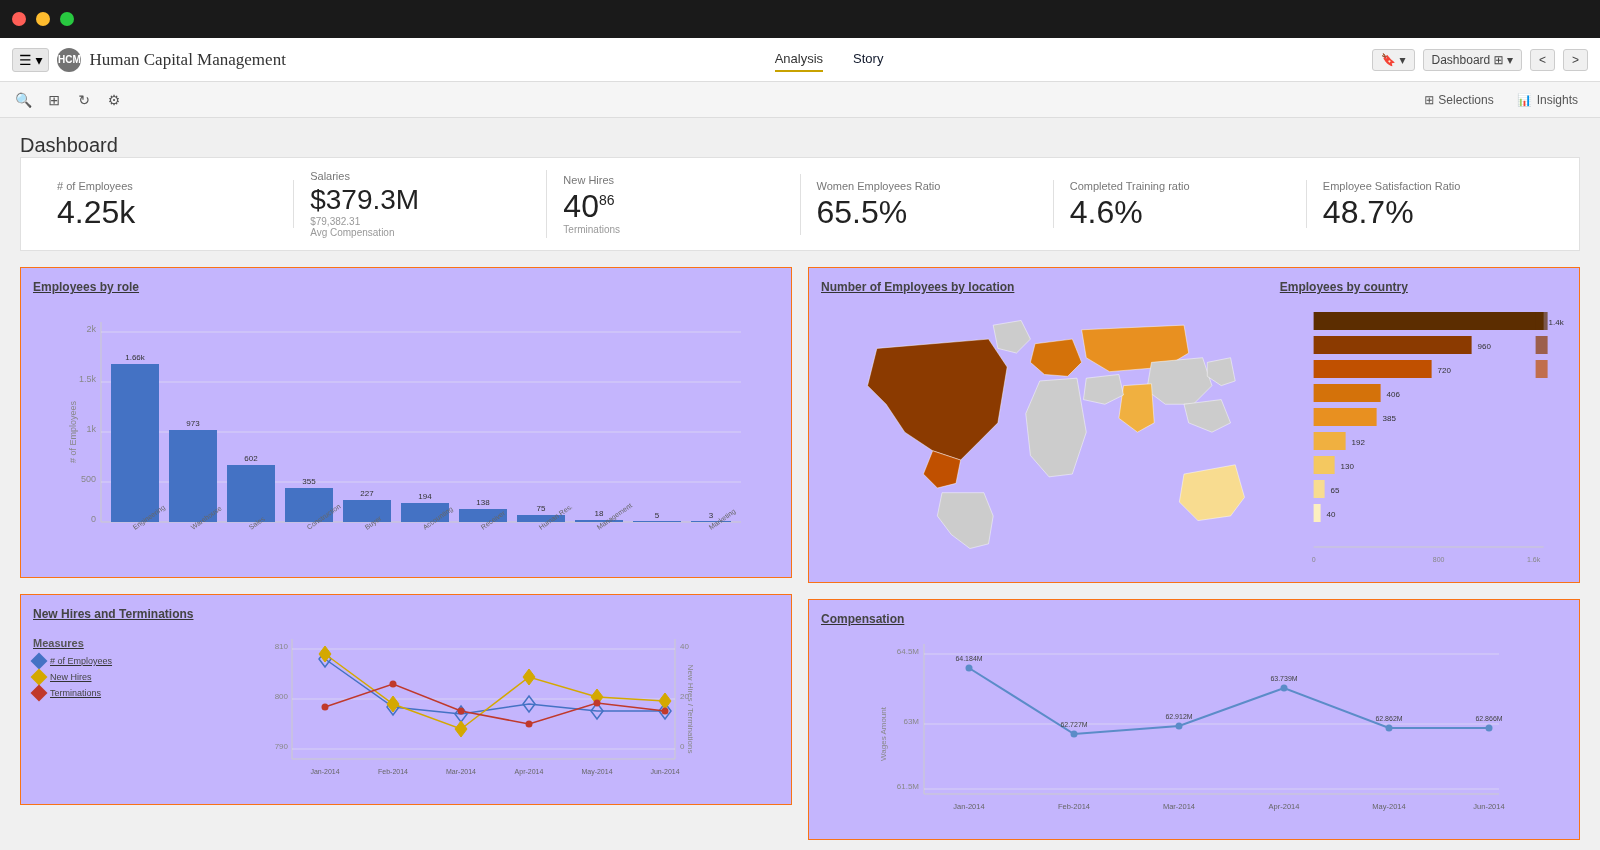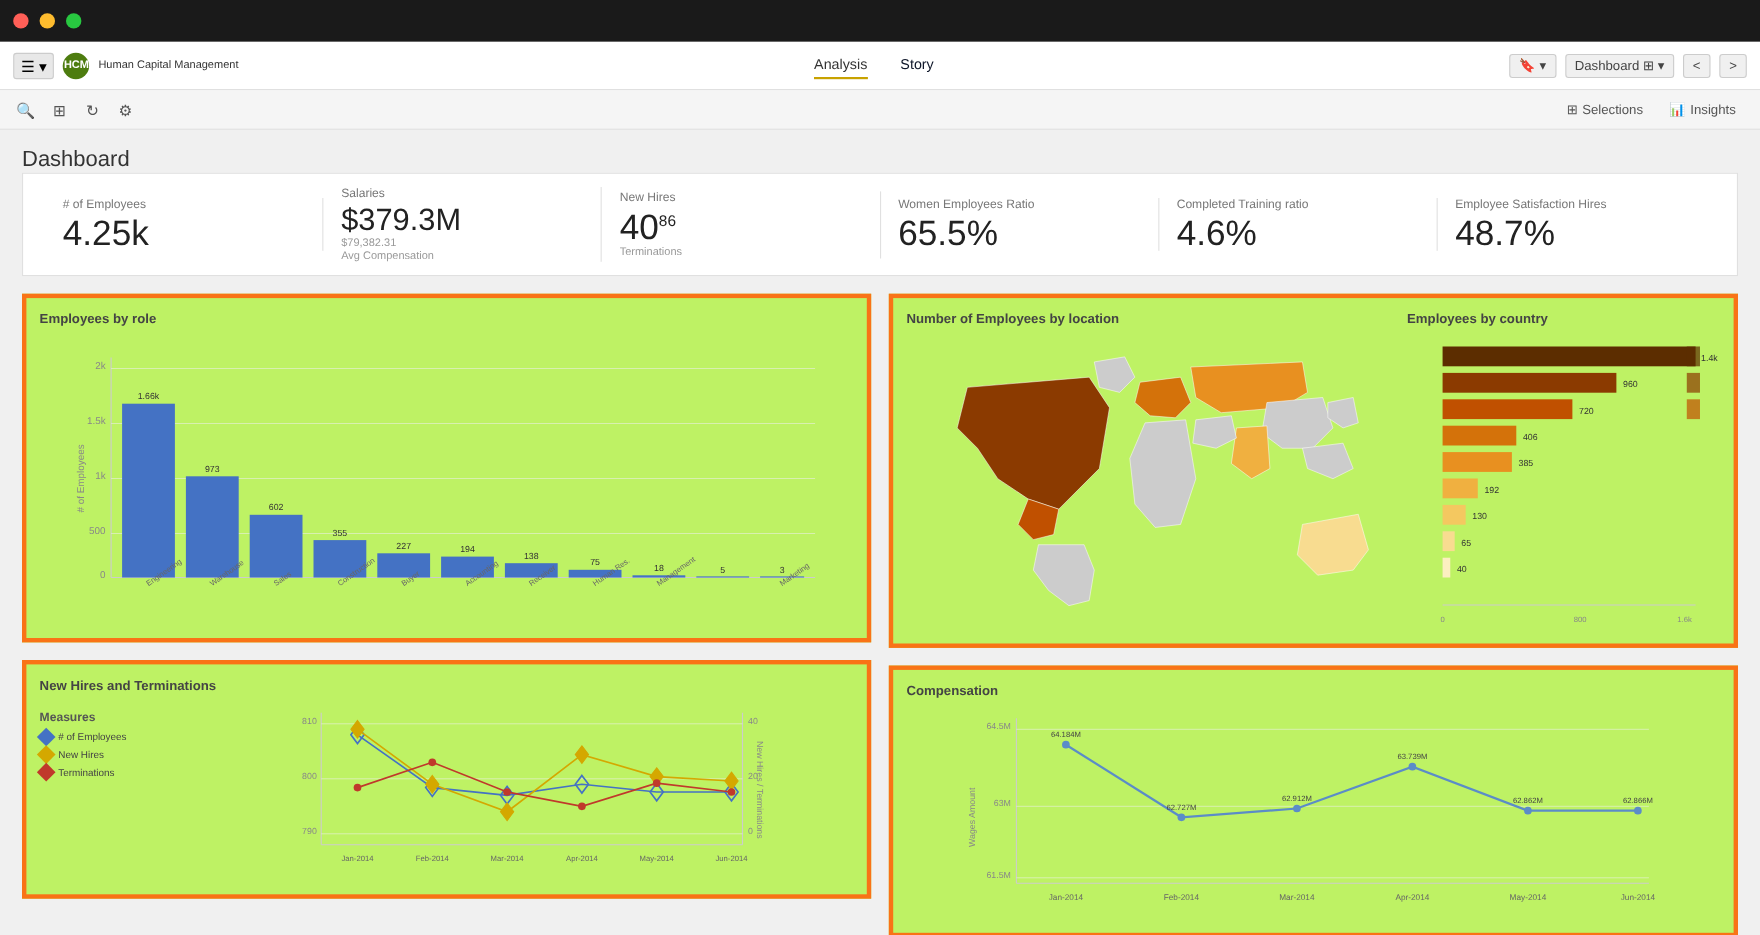--- a/index.html
+++ b/index.html
@@ -34,25 +34,25 @@
     }
     .hamburger-btn {
       background: #e8e8e8;
       border: 1px solid #ccc;
       border-radius: 3px;
       padding: 3px 6px;
       cursor: pointer;
       font-size: 14px;
     }
     .app-icon {
-      width: 24px; height: 24px; background: #4d7c0f; border-radius: 50%;
+      width: 24px; height: 24px; background: #737373; border-radius: 50%;
       display: flex; align-items: center; justify-content: center;
       color: white; font-size: 10px; font-weight: bold;
     }
-    .app-title { font-size: 10px; color: #333; }
+    .app-title { font-size: 17px; color: #333; font-family: Liberation Serif, serif; }
     .nav-tabs {
       flex: 1;
       display: flex;
       justify-content: center;
       gap: 30px;
       text-align: center;
     }
     .nav-tab {
       font-size: 13px;
       color: #0f172a;
@@ -168,23 +168,24 @@
     
     .main-grid {
       display: grid;
       grid-template-columns: 1fr 1fr;
       gap: 16px;
     }
     .left-col { display: flex; flex-direction: column; gap: 16px; }
     .right-col { display: flex; flex-direction: column; gap: 16px; }
 
     .chart-card {
-      background: #bef264;
-      border: 4px solid #f97316;
+      background: #c4b5fd;
+      border: 1px solid #f97316;
       padding: 12px;
+      text-decoration: underline;
     }
     .chart-title {
       font-size: 12px;
       font-weight: bold;
       color: #444;
       margin-bottom: 8px;
     }
     .legend-item {
       display: flex;
       align-items: center;
@@ -262,21 +263,21 @@
     </div>
     <div class="kpi-item">
       <div class="kpi-label">Women Employees Ratio</div>
       <div class="kpi-value">65.5%</div>
     </div>
     <div class="kpi-item">
       <div class="kpi-label">Completed Training ratio</div>
       <div class="kpi-value">4.6%</div>
     </div>
     <div class="kpi-item">
-      <div class="kpi-label">Employee Satisfaction Hires</div>
+      <div class="kpi-label">Employee Satisfaction Ratio</div>
       <div class="kpi-value">48.7%</div>
     </div>
   </div>
 
   <div class="main-grid">
 
     <div class="left-col">
 
       <div class="chart-card">
         <div class="chart-title">Employees by role</div>

